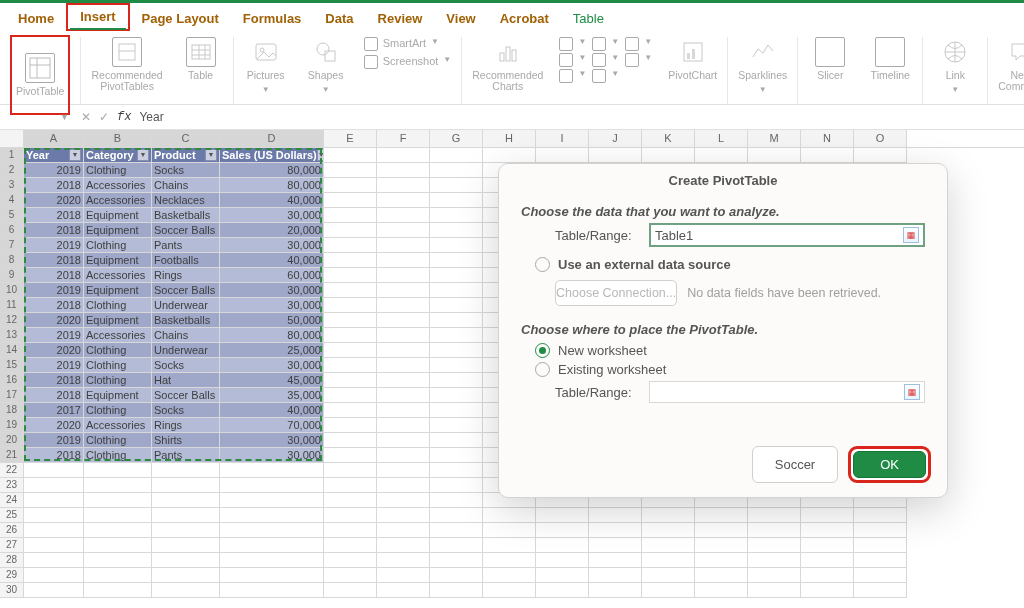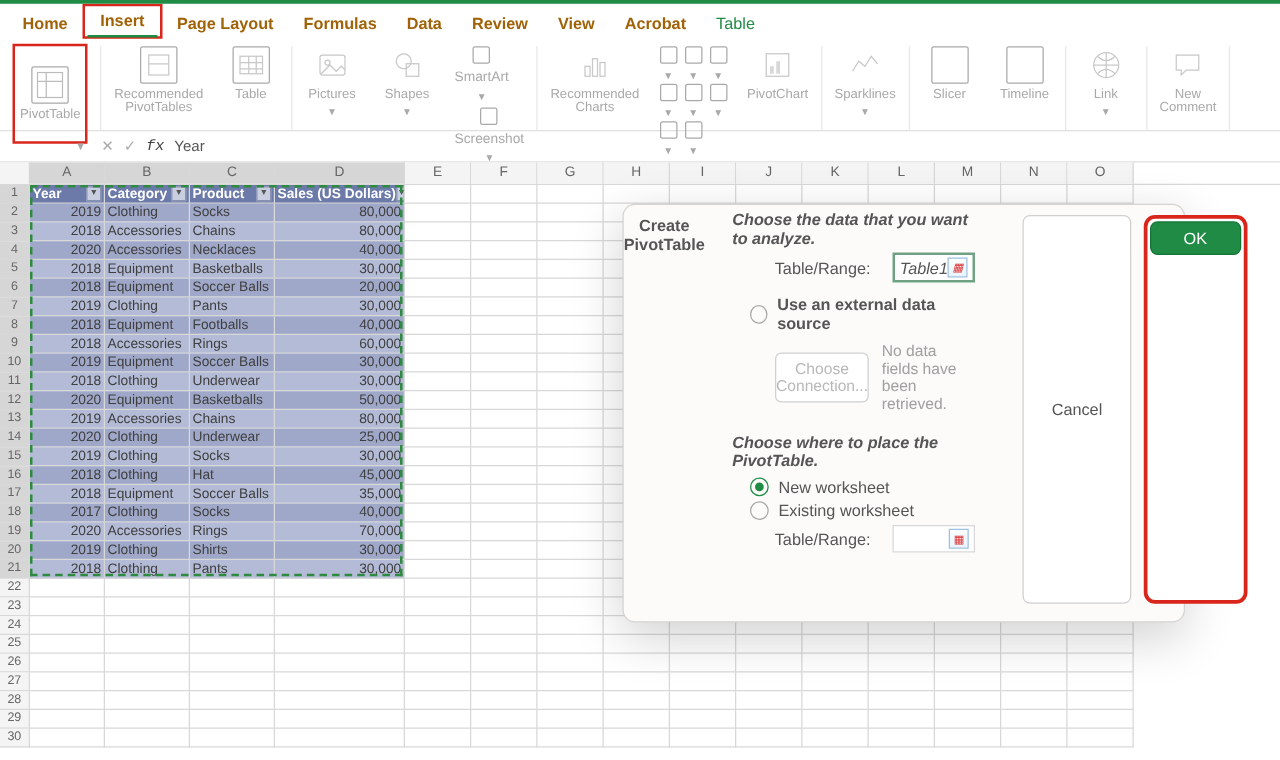--- a/index.html
+++ b/index.html
@@ -25,21 +25,21 @@
   
   .ribbon{height:74px;border-bottom:1px solid #e0e0e0;display:flex;align-items:flex-start;padding-top:6px;}
   .group{display:flex;flex-direction:column;align-items:center;gap:2px;border-right:1px solid #e7e7e7;padding:0 10px;height:100%;justify-content:flex-start;color:var(--muted);}
   .grow{display:flex;gap:16px;}
   .bigbtn{display:flex;flex-direction:column;align-items:center;gap:3px;font-size:10.5px;line-height:11px;text-align:center;min-width:44px;}
   .bigbtn .ico{width:30px;height:30px;border:1.5px solid var(--muted);border-radius:2px;display:flex;align-items:center;justify-content:center;position:relative;}
   .bigbtn .ico.noborder{border:none;}
   .bigbtn.pivottable{border:2.5px solid var(--red);padding:16px 4px;margin-top:-2px;}
   .dd{font-size:8px;color:var(--muted);}
   .smallrow{display:flex;flex-direction:column;gap:4px;align-items:flex-start;font-size:11px;}
-  .smallrow .item{display:flex;align-items:center;gap:5px;color:var(--muted);flex-direction:column;}
+  .smallrow .item{display:flex;gap:5px;color:var(--muted);}
   .smico{width:14px;height:14px;border:1.2px solid var(--muted);border-radius:2px;}
   
   .fxbar{height:25px;border-bottom:1px solid #e0e0e0;display:flex;align-items:center;padding-left:60px;gap:8px;font-size:12px;}
   .fxbar .ddarr{color:var(--muted);font-size:9px;margin-right:4px;}
   .fxbar .x{color:var(--muted);}
   .fxbar .chk{color:var(--muted);}
   .fxbar .fx{font-style:italic;font-family:Liberation Mono, monospace;}
   .fxbar .val{color:#555;}
   
   .colhdr{display:flex;height:18px;border-bottom:1px solid var(--grid);}
@@ -54,31 +54,31 @@
   .rh{width:24px;border-right:1px solid var(--grid);border-bottom:1px solid var(--grid);background:#f4f4f4;font-size:10px;text-align:center;line-height:14px;color:#666;}
   .rh.sel{background:#d6d6d6;}
   .cell{border-right:1px solid var(--grid);border-bottom:1px solid var(--grid);font-size:11px;padding:0 2px;line-height:14px;overflow:hidden;white-space:nowrap;}
   .thdr{background:#6b7aa8;color:#fff;font-weight:bold;display:flex;align-items:center;justify-content:space-between;}
   .thdr .fbtn{width:12px;height:12px;background:#c9cee1;border:1px solid #8790b0;display:flex;align-items:center;justify-content:center;font-size:7px;color:#555;}
   .band0{background:var(--sel-blue);} .band1{background:var(--sel-blue2);}
   .cell.num{text-align:right;}
   
   .marquee{position:absolute;pointer-events:none;border:2px dashed #2e8a3f;}
   
-  .dialog{position:absolute;top:160px;left:498px;width:450px;height:335px;background:var(--panel-bg);border:1px solid #d5d3d0;border-radius:10px;box-shadow:0 12px 40px rgba(0,0,0,.18);display:flex;flex-direction:row;}
+  .dialog{position:absolute;top:160px;left:498px;width:450px;height:335px;background:var(--panel-bg);border:1px solid #d5d3d0;border-radius:10px;box-shadow:0 12px 40px rgba(0,0,0,.18);display:flex;flex-direction:column;}
   .dlg-title{text-align:center;font-weight:600;font-size:13px;padding:9px 0 12px;color:#555;}
   .dlg-body{padding:0 22px;font-size:13px;color:#555;flex:1;}
   .dlg-body b{font-weight:600;}
   .radiorow{display:flex;align-items:center;gap:8px;margin:8px 0 8px 14px;font-size:13px;}
   .radio{width:15px;height:15px;border-radius:50%;border:1.5px solid #a8a8a8;display:flex;align-items:center;justify-content:center;}
   .radio.checked{border-color:var(--green);}
   .radio.checked::after{content:"";width:7px;height:7px;border-radius:50%;background:var(--green);}
   .field{display:flex;align-items:center;gap:8px;margin:4px 0 10px 34px;}
   .field label{min-width:86px;text-align:left;}
-  .field .inputwrap{flex:1;display:flex;align-items:center;border:2px solid #6fa183;background:#fff;height:24px;padding:0 4px;font-style:italic;}
+  .field .inputwrap{flex:1;display:flex;align-items:center;border:2px solid #6fa183;background:#fff;height:24px;padding:0 4px;}
   .field .plain{flex:1;display:flex;align-items:center;border:1px solid #d8d8d8;background:#fff;height:22px;padding:0 4px;}
   .rangeicon{width:16px;height:16px;background:linear-gradient(#fafeff,#e9f4ff);border:1px solid #9cc0df;display:flex;align-items:center;justify-content:center;font-size:9px;color:#d33;}
   .connbtn{margin-left:34px;border:1px solid #d0d0d0;background:#fff;color:#b8b8b8;border-radius:5px;padding:5px 0;font-size:12.5px;}
   .dlg-footer{display:flex;justify-content:flex-end;gap:10px;padding:8px 16px 14px;}
   .btn{border-radius:6px;padding:6px 22px;font-size:13px;border:1px solid #d0d0d0;background:#fff;color:#555;}
   .btn.ok{background:var(--green);color:#fff;border-color:var(--green-dark);}
   .btn.ok-wrap{border:3px solid var(--red);padding:2px;border-radius:9px;}
   .section-label{font-weight:600;margin-top:4px;margin-bottom:4px;font-style:italic;}
   .muted{color:#a0a0a0;font-size:12.5px;}
   svg{display:block;}
@@ -903,18 +903,18 @@
     </div>
     <div class="field">
       <label>Table/Range:</label>
       <div class="plain">
         <span style="flex:1;"></span>
         <div class="rangeicon">▦</div>
       </div>
     </div>
   </div>
   <div class="dlg-footer">
-    <button class="btn">Cancel</button>
+    <button class="btn">Soccer</button>
     <div class="btn ok-wrap">
       <button class="btn ok" style="padding:5px 26px;">OK</button>
     </div>
   </div>
 </div>
 
 </body></html>

